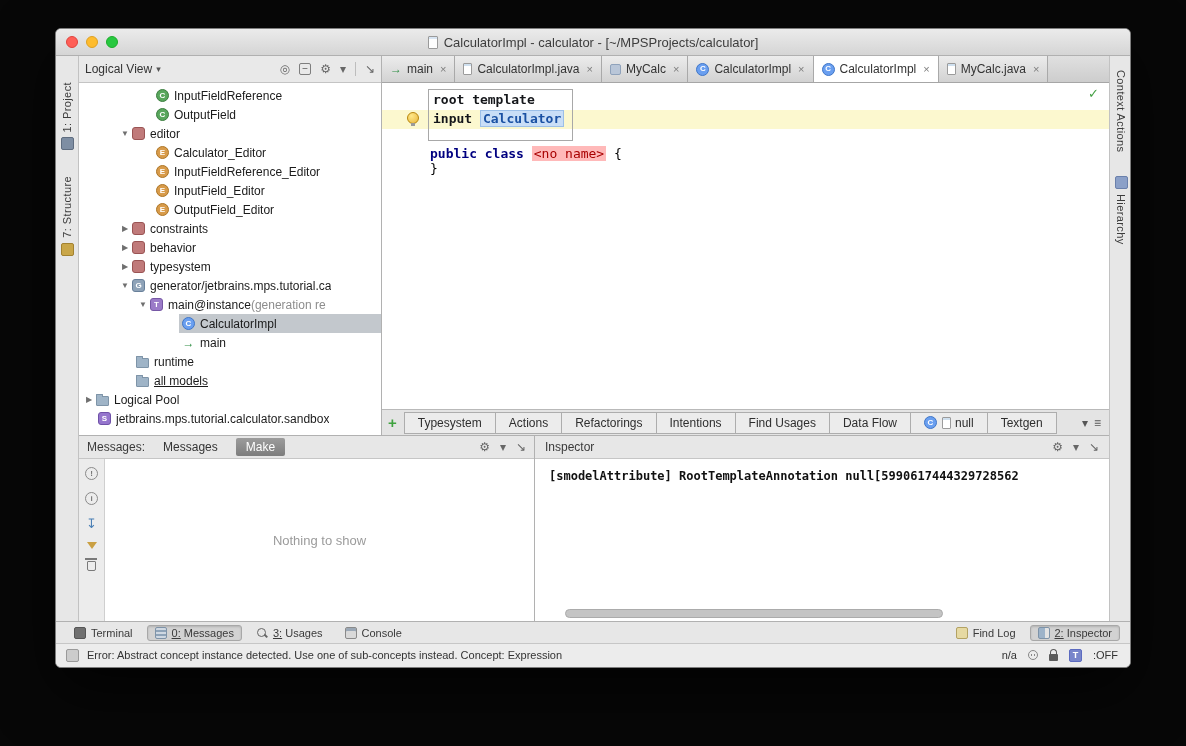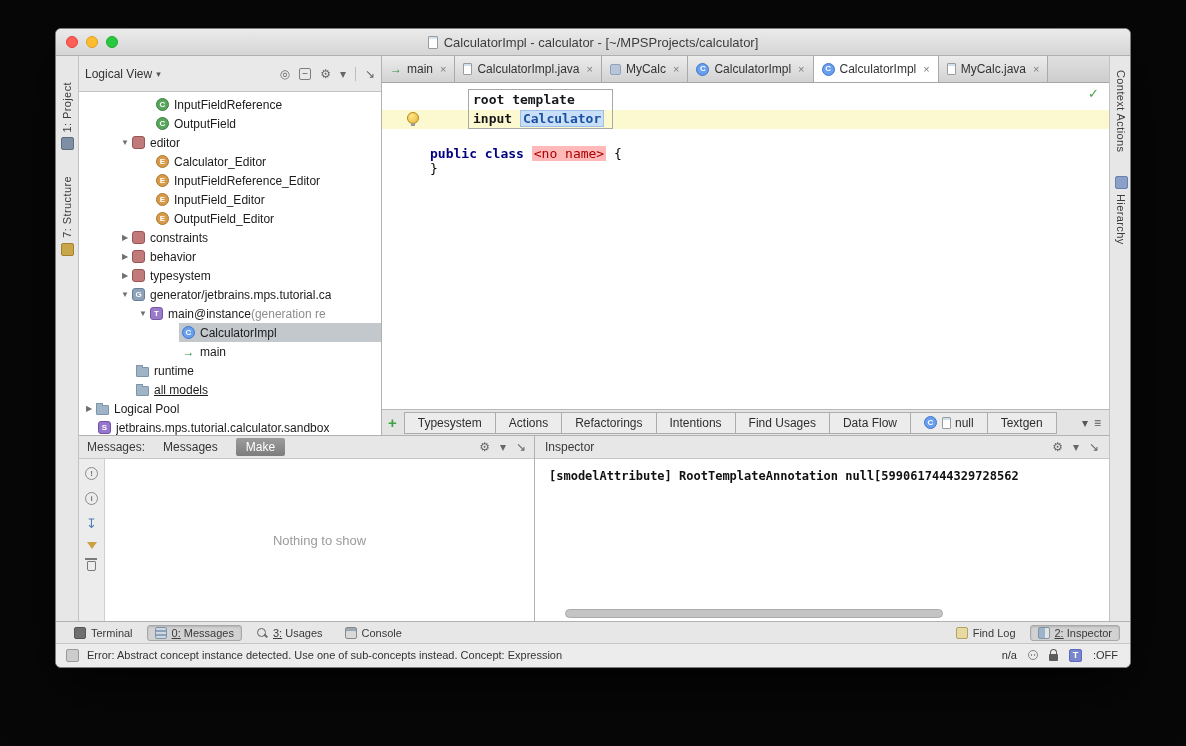--- a/index.html
+++ b/index.html
@@ -34,21 +34,21 @@
   .tstrip.left{display:flex;flex-direction:column;align-items:center;padding-top:26px;gap:26px;}
   .tstrip.right{display:flex;flex-direction:column;align-items:center;padding-top:14px;gap:24px;}
   .strip-ic{width:13px;height:13px;border-radius:2px;}
   .project-icon{background:#7e8ea3;border:1px solid #5f6d80;}
   .structure-icon{background:#c9a648;border:1px solid #a28230;}
   .hierarchy-icon{background:#8ba0c8;border:1px solid #6a80ab;}
 
   
   .project{position:absolute;left:23px;top:27px;width:303px;height:379px;background:#ffffff;
            border-right:1px solid #b1b1b1;display:flex;flex-direction:column;}
-  .pheader{height:36px;background:#e9e9e9;border-bottom:1px solid #c4c4c4;display:flex;
+  .pheader{height:27px;background:#e9e9e9;border-bottom:1px solid #c4c4c4;display:flex;
            align-items:center;padding:0 6px;gap:4px;flex:none;}
   .pheader .vs-label{font-size:12px;color:#333;}
   .pheader .caret{font-size:9px;color:#555;}
   .ph-icons{margin-left:auto;display:flex;align-items:center;gap:9px;color:#676767;font-size:12px;}
   .ph-divider{width:1px;height:14px;background:#bdbdbd;}
   .boxminus{display:inline-flex;align-items:center;justify-content:center;width:12px;height:12px;
             border:1px solid #7e7e7e;border-radius:2px;font-size:10px;line-height:1;color:#555;}
   .tree{flex:1;overflow:hidden;padding-top:3px;}
   .trow{display:flex;align-items:center;height:19px;white-space:nowrap;font-size:12px;color:#1b1b1b;cursor:default;}
   .trow .pad{flex:none;}
@@ -82,21 +82,21 @@
   .etab.active{background:#ffffff;}
   .tclose{color:#7d7d7d;font-size:11px;margin-left:2px;cursor:default;}
   .tab-file{width:9px;height:12px;background:#fff;border:1px solid #9b9b9b;border-radius:1px;
             box-shadow:inset 0 2px 0 #cfe0ef;flex:none;}
   .tab-node{width:11px;height:11px;background:#b9c6d8;border:1px solid #8fa2bb;border-radius:2px;flex:none;}
   .run-arrow{color:#2e8f44;font-weight:bold;font-size:12px;line-height:1;}
 
   .econtent{position:absolute;left:0;top:27px;right:0;bottom:26px;background:#fff;overflow:hidden;
             font-family:"DejaVu Sans Mono",monospace;font-size:13px;}
   .hl-band{position:absolute;left:0;right:0;top:27px;height:19px;background:#fcf8cf;}
-  .tpl-box{position:absolute;left:46px;top:6px;border:1px solid #a8a8a8;padding:0 8px 0 4px;background:transparent;margin-left:40px;}
+  .tpl-box{position:absolute;left:46px;top:6px;border:1px solid #a8a8a8;padding:0 8px 12px 4px;background:transparent;}
   .cline{height:19px;line-height:19px;white-space:pre;}
   .kw{font-weight:bold;color:#14161a;}
   .kw-nav{font-weight:bold;color:#000080;}
   .ref-sel{background:#c9def7;border:1px solid #9cbfe8;color:#1b51a3;padding:0 2px;font-weight:bold;}
   .errcell{background:#ffb9b9;color:#a90000;padding:0 2px;}
   .pubs{position:absolute;left:48px;top:61px;}
   .closeb{position:absolute;left:48px;top:76px;}
   .bulb{position:absolute;left:25px;top:29px;width:12px;height:12px;border-radius:50%;
         background:radial-gradient(circle at 35% 30%,#ffe887,#e8b63e);border:1px solid #b8860b;}
   .bulb::after{content:'';position:absolute;left:3px;bottom:-3px;width:4px;height:3px;background:#9a9a9a;}

